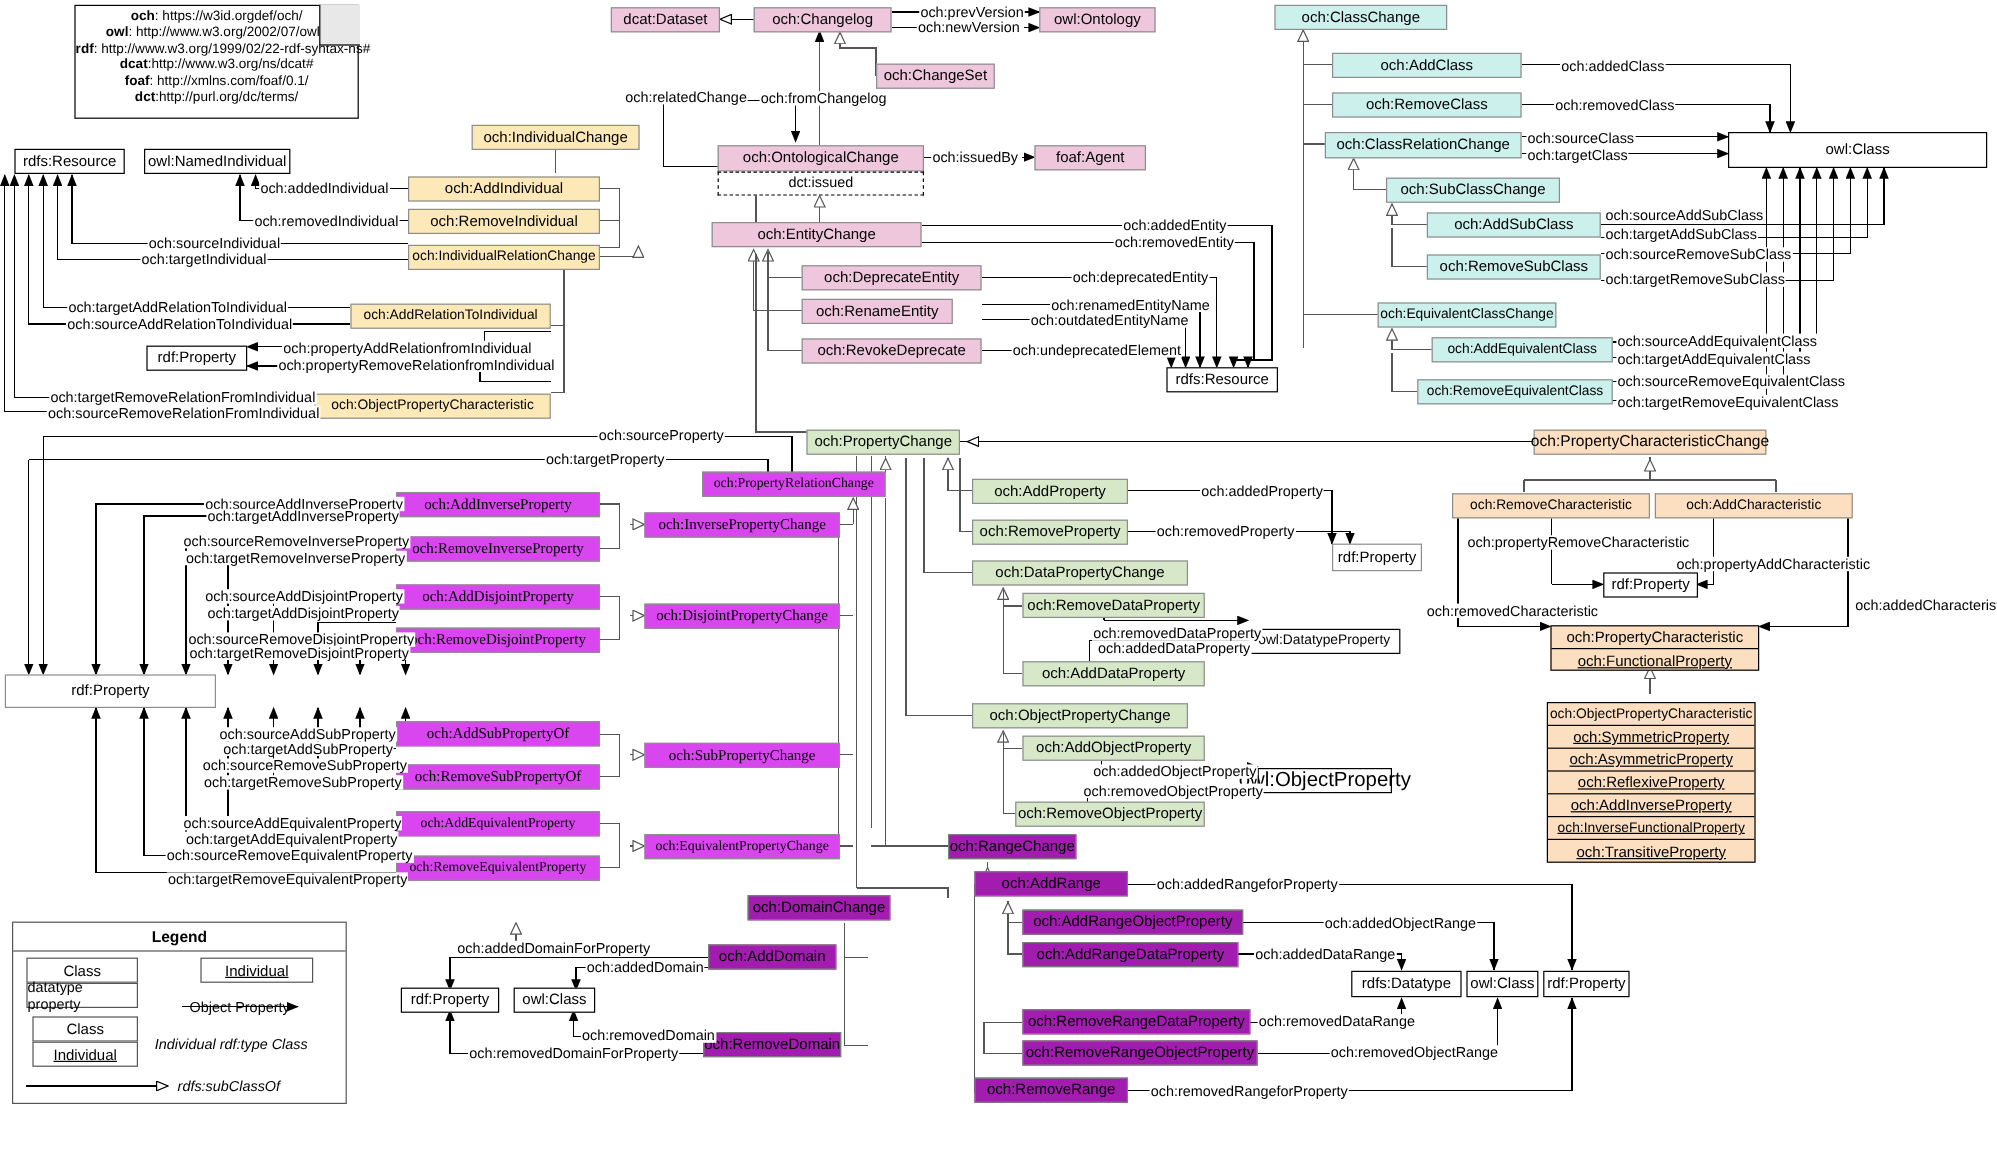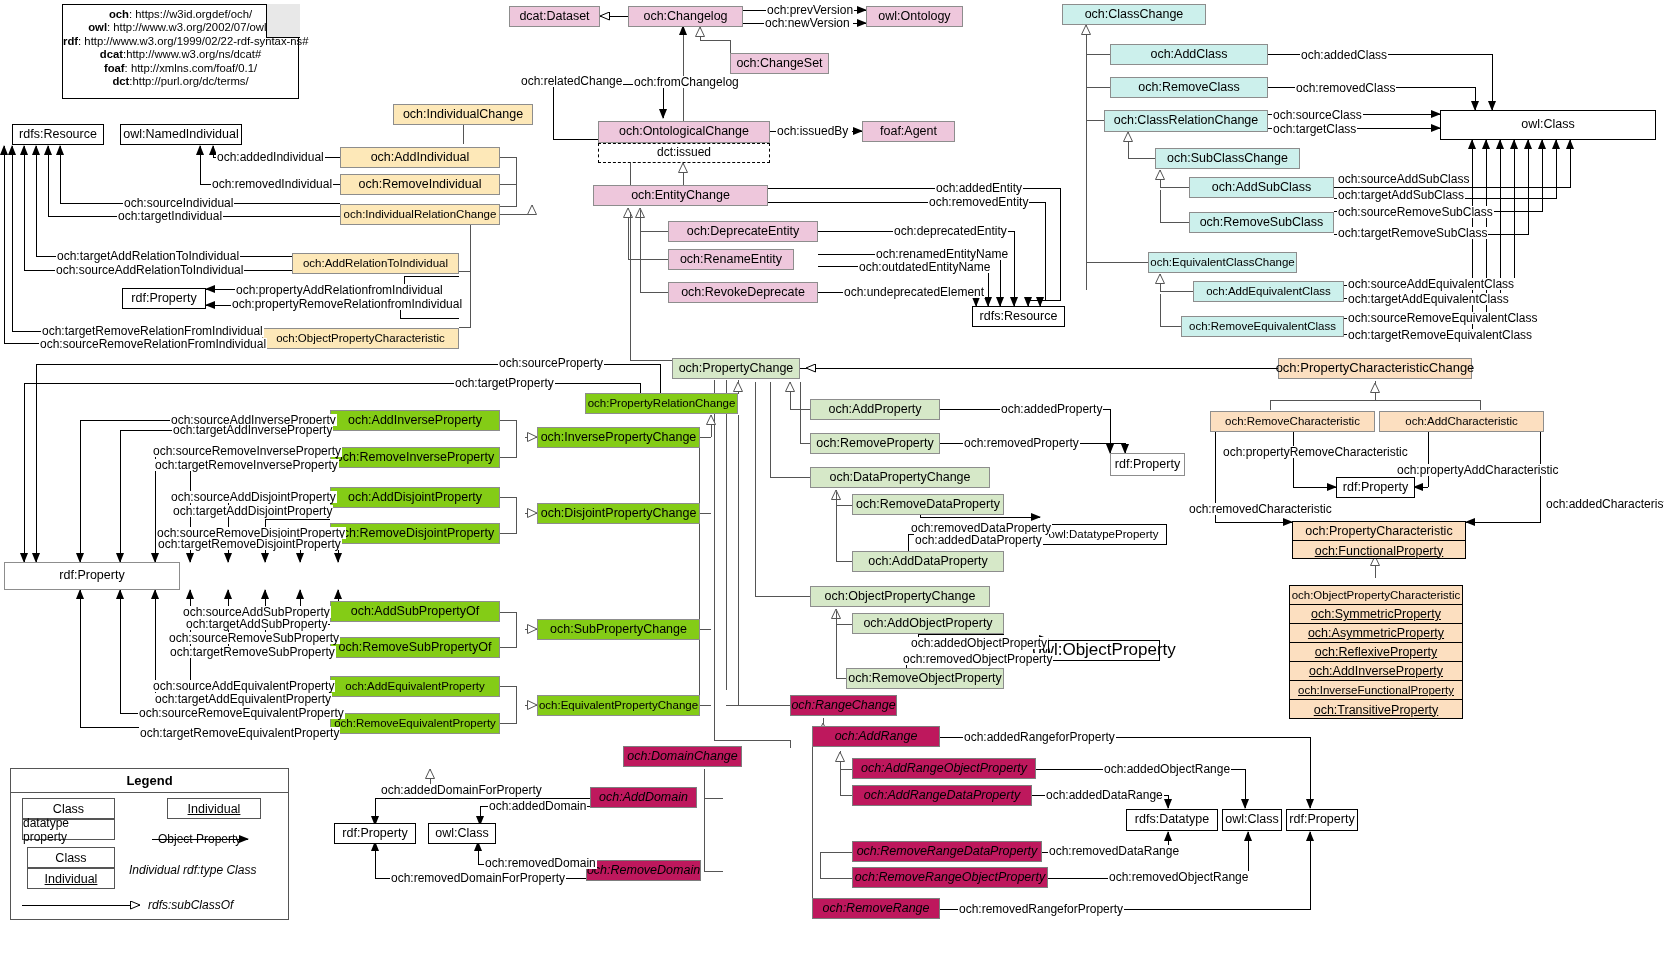--- a/index.html
+++ b/index.html
@@ -5,24 +5,24 @@
   html,body{margin:0;padding:0;background:#ffffff;}
   body{font-family:"Liberation Sans","DejaVu Sans",sans-serif;}
   #canvas{position:relative;width:1664px;height:976px;background:#fff;overflow:hidden;}
   .node{position:absolute;box-sizing:border-box;border:1px solid #000;
         display:flex;align-items:center;justify-content:center;
         font-size:12.5px;color:#000;text-align:center;line-height:1.1;
         padding:0 4px;white-space:nowrap;}
   .pink{background:#eec7dc;border:1px solid #8d8d8d;}
   .cream{background:#fde8b8;border:1px solid #8d8d8d;}
   .teal{background:#ccf0ec;border:1px solid #8d8d8d;}
-  .blue{background:#84cc16;border:1px solid #8d8d8d;}
+  .blue{background:#d946ef;border:1px solid #8d8d8d;font-family:Liberation Serif, serif;}
   .green{background:#d6e8c8;border:1px solid #8d8d8d;}
   .orange{background:#fcdfc0;border:1px solid #8d8d8d;}
-  .grayb{background:#be185d;border:1px solid #7d7d7d;font-style:italic;}
+  .grayb{background:#a21caf;border:1px solid #7d7d7d;}
   .plain{background:#ffffff;border:1px solid #000;}
   .plaing{background:#ffffff;border:1px solid #8d8d8d;}
   .dashed{background:#ffffff;border:1px dashed #000;}
   .stack{position:absolute;box-sizing:border-box;border:1px solid #000;background:#fcdfc0;}
   .stack div{box-sizing:border-box;border-bottom:1px solid #000;height:19px;
       display:flex;align-items:center;justify-content:center;font-size:12.5px;white-space:nowrap;}
   .stack div:last-child{border-bottom:none;}
   .und{text-decoration:underline;text-align:center;}
   .lbl{position:absolute;font-size:12px;color:#000;white-space:nowrap;background:#fff;
        padding:0 1px;line-height:12px;}

